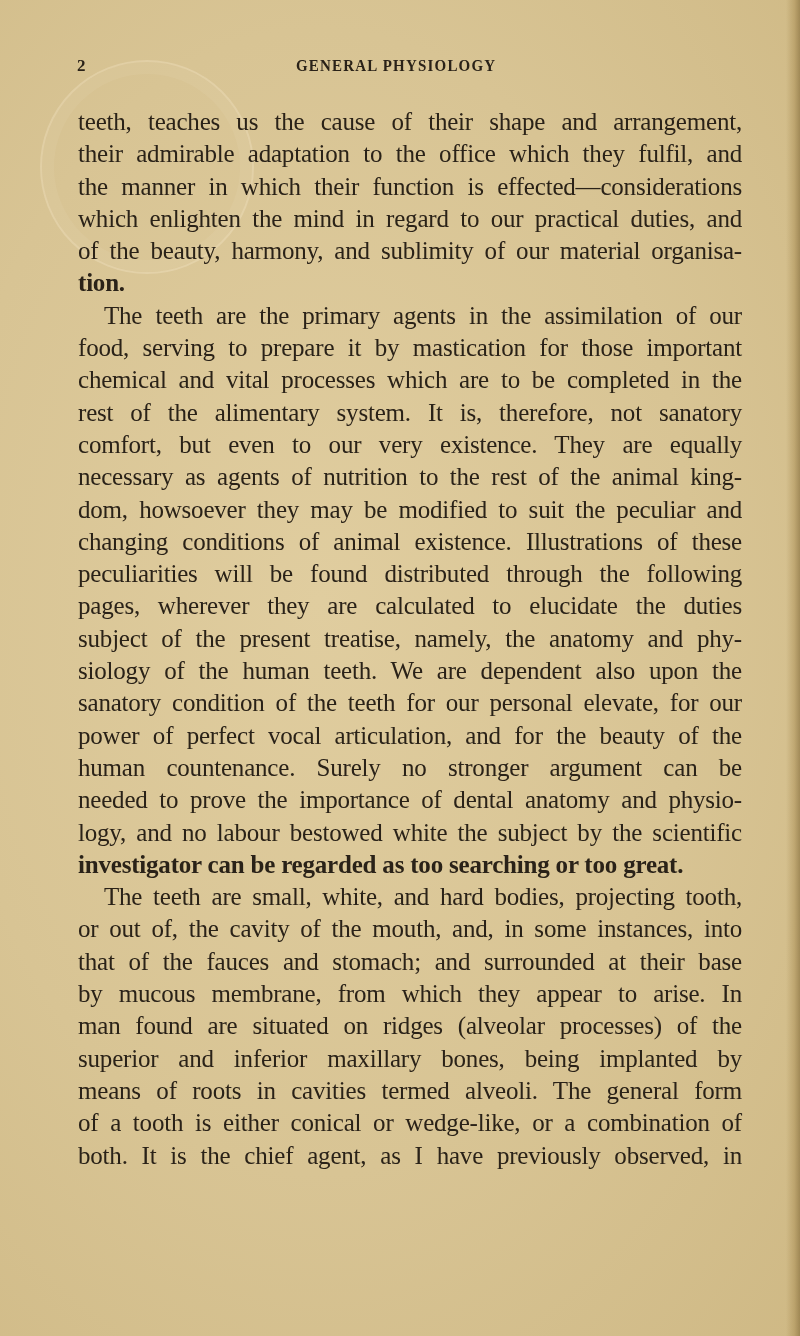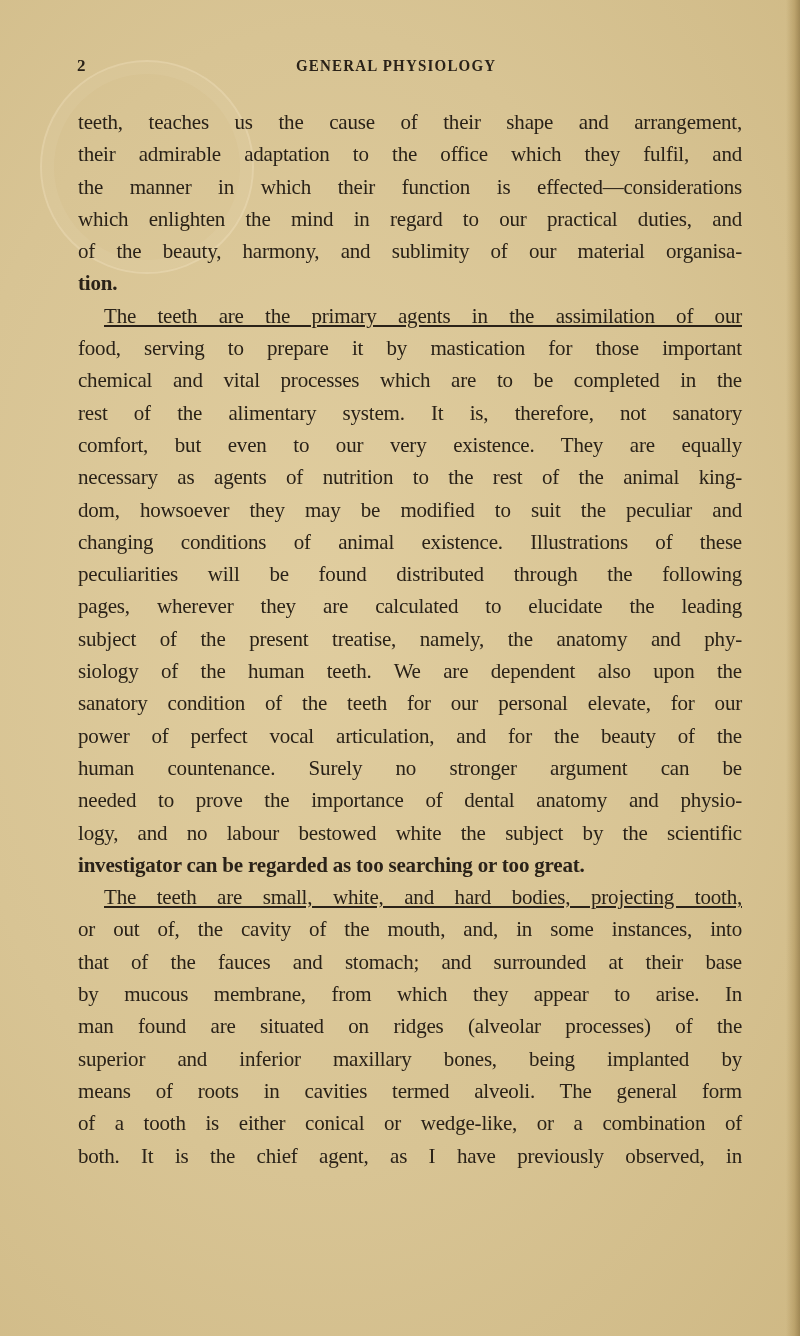--- a/index.html
+++ b/index.html
@@ -35,28 +35,28 @@
   .running-title {
     position: absolute; left: 296px; top: 1px;
     font-size: 15px; letter-spacing: 1.2px; font-weight: bold;
     transform: scaleY(1.15);
   }
   .body-text {
     position: absolute; left: 78px; top: 106px; width: 664px;
   }
   .line {
     height: 32.3px; line-height: 32.3px;
-    font-size: 21px;
+    font-size: 25px;
     white-space: nowrap;
     text-align: justify;
     text-align-last: justify;
     letter-spacing: -0.2px;
   }
   .line.last { text-align-last: left; font-weight: bold; }
-  .line.indent { padding-left: 26px; text-decoration: underline; }
+  .line.indent { padding-left: 26px; }
 </style>
 </head>
 <body>
 
 <div class="page">
   <div class="stamp"></div>
   <div class="edge-shadow"></div>
 
   <div class="running-head">
     <span class="page-number">2</span>
@@ -77,21 +77,21 @@
     <div>
       <div class="line indent">The teeth are the primary agents in the assimilation of our</div>
       <div class="line">food, serving to prepare it by mastication for those important</div>
       <div class="line">chemical and vital processes which are to be completed in the</div>
       <div class="line">rest of the alimentary system. It is, therefore, not sanatory</div>
       <div class="line">comfort, but even to our very existence. They are equally</div>
       <div class="line">necessary as agents of nutrition to the rest of the animal king-</div>
       <div class="line">dom, howsoever they may be modified to suit the peculiar and</div>
       <div class="line">changing conditions of animal existence. Illustrations of these</div>
       <div class="line">peculiarities will be found distributed through the following</div>
-      <div class="line">pages, wherever they are calculated to elucidate the leading</div>
+      <div class="line">pages, wherever they are calculated to elucidate the duties</div>
       <div class="line">subject of the present treatise, namely, the anatomy and phy-</div>
       <div class="line">siology of the human teeth. We are dependent also upon the</div>
       <div class="line">sanatory condition of the teeth for our personal elevate, for our</div>
       <div class="line">power of perfect vocal articulation, and for the beauty of the</div>
       <div class="line">human countenance. Surely no stronger argument can be</div>
       <div class="line">needed to prove the importance of dental anatomy and physio-</div>
       <div class="line">logy, and no labour bestowed white the subject by the scientific</div>
       <div class="line last">investigator can be regarded as too searching or too great.</div>
     </div>
 

